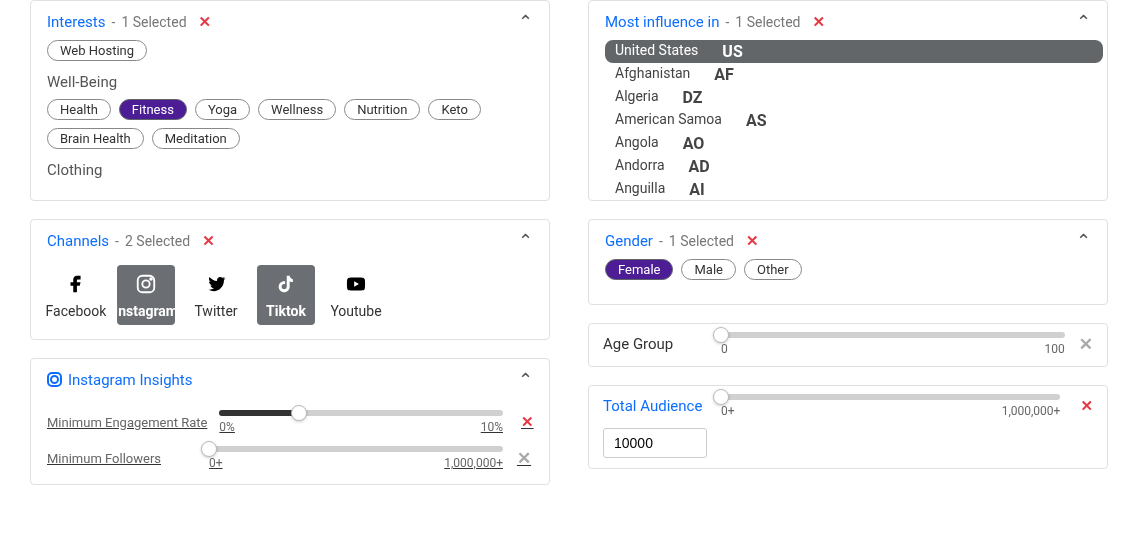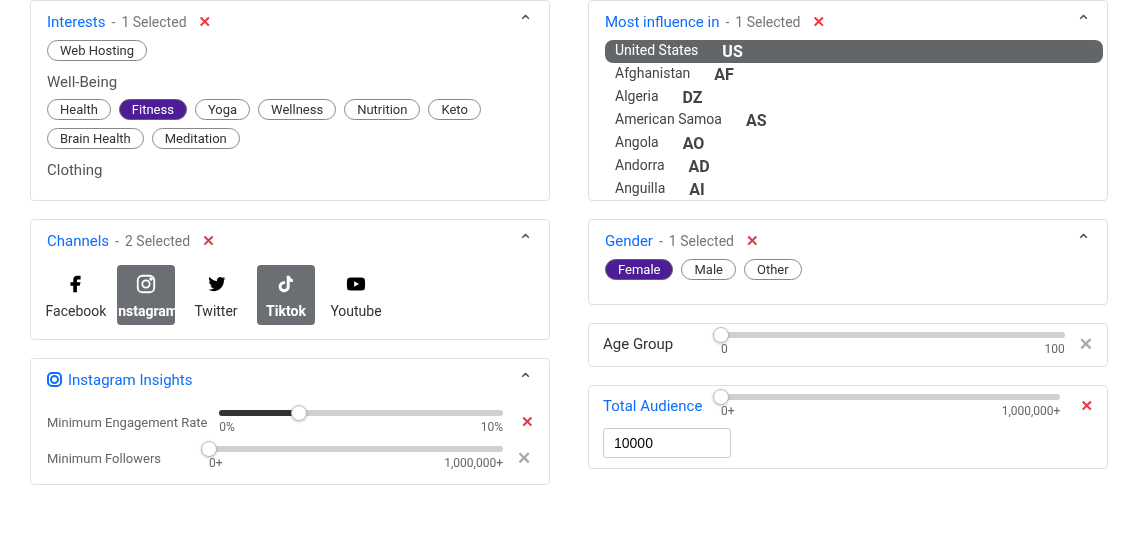--- a/index.html
+++ b/index.html
@@ -184,20 +184,21 @@
       width: 5px;
       height: 5px;
       border: 2px solid #0d6efd;
       border-radius: 50%;
     }
     .slider-row {
       display: flex;
       align-items: center;
       gap: 12px;
       margin-top: 12px;
+      text-decoration: underline;
     }
     .slider-label {
       color: #666;
       font-size: 13px;
       min-width: 150px;
     }
     .slider-container {
       flex: 1;
       position: relative;
     }
@@ -255,21 +256,21 @@
     }
     .inline-title.dark {
       color: #333;
     }
     .text-input {
       margin-top: 10px;
       padding: 6px 10px;
       border: 1px solid #ccc;
       border-radius: 3px;
       font-size: 14px;
-      width: 128px;
+      width: 104px;
     }
   </style>
 </head>
 <body>
 
 <div class="two-col">
 
   <div class="col">
 
     <div class="panel">

